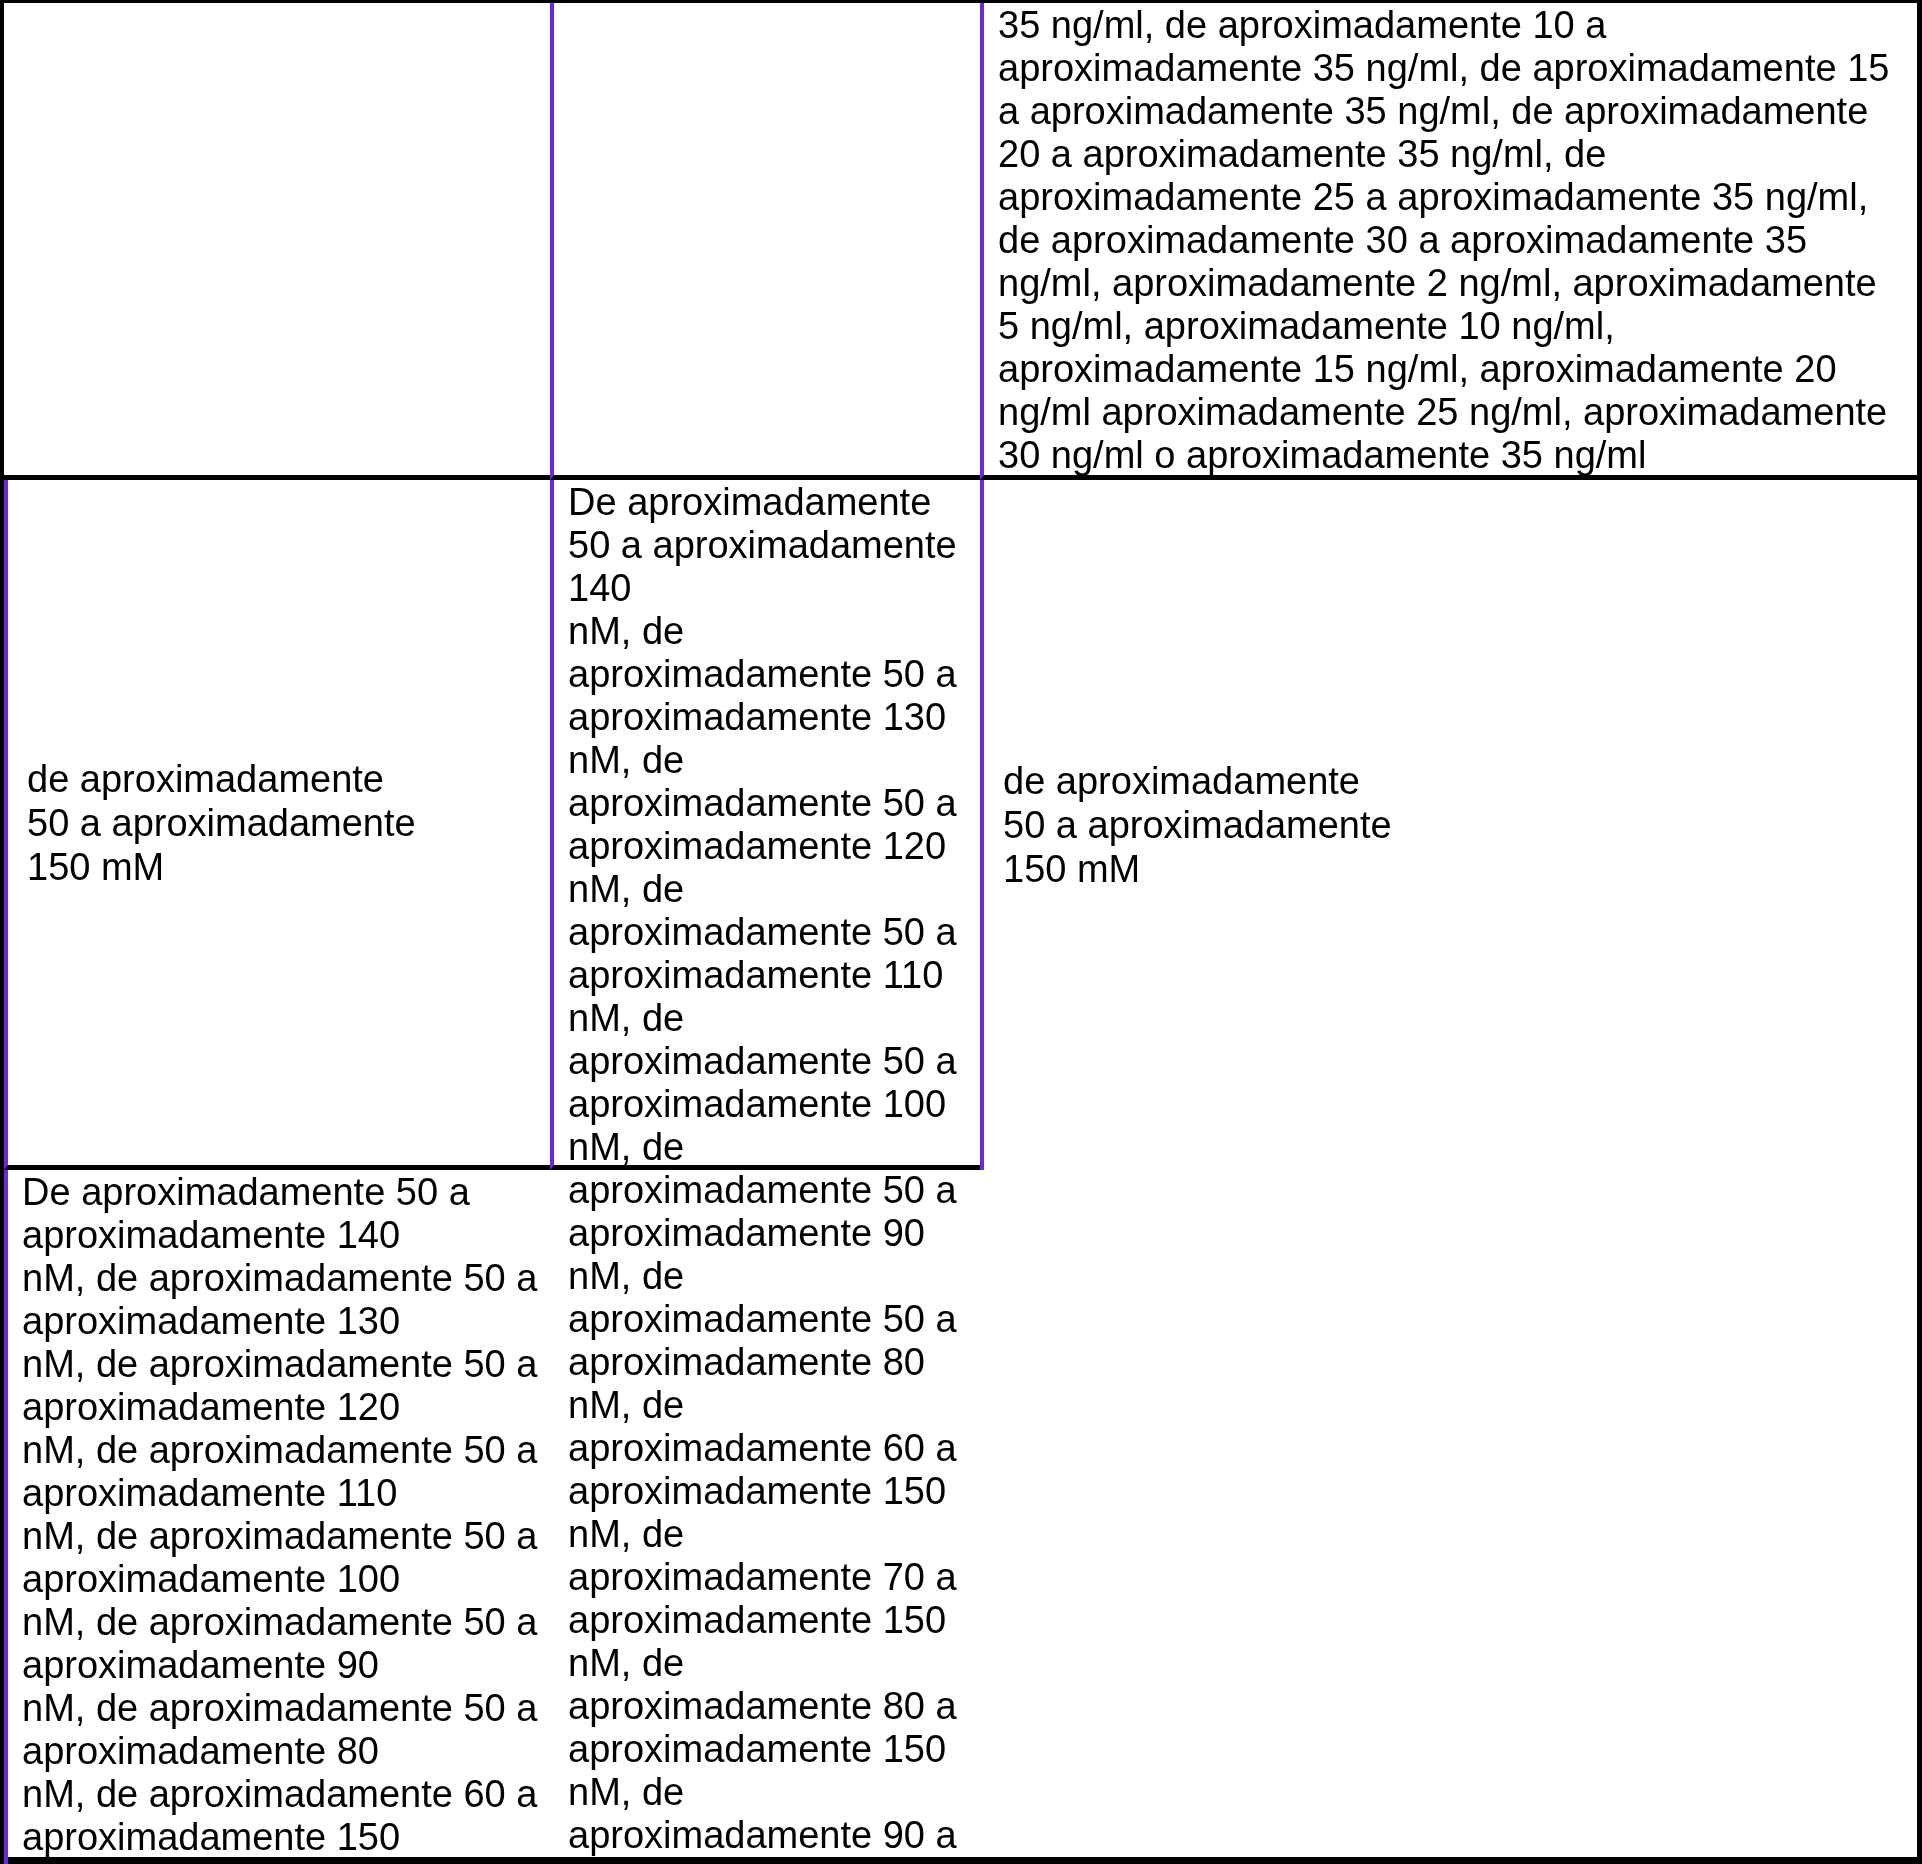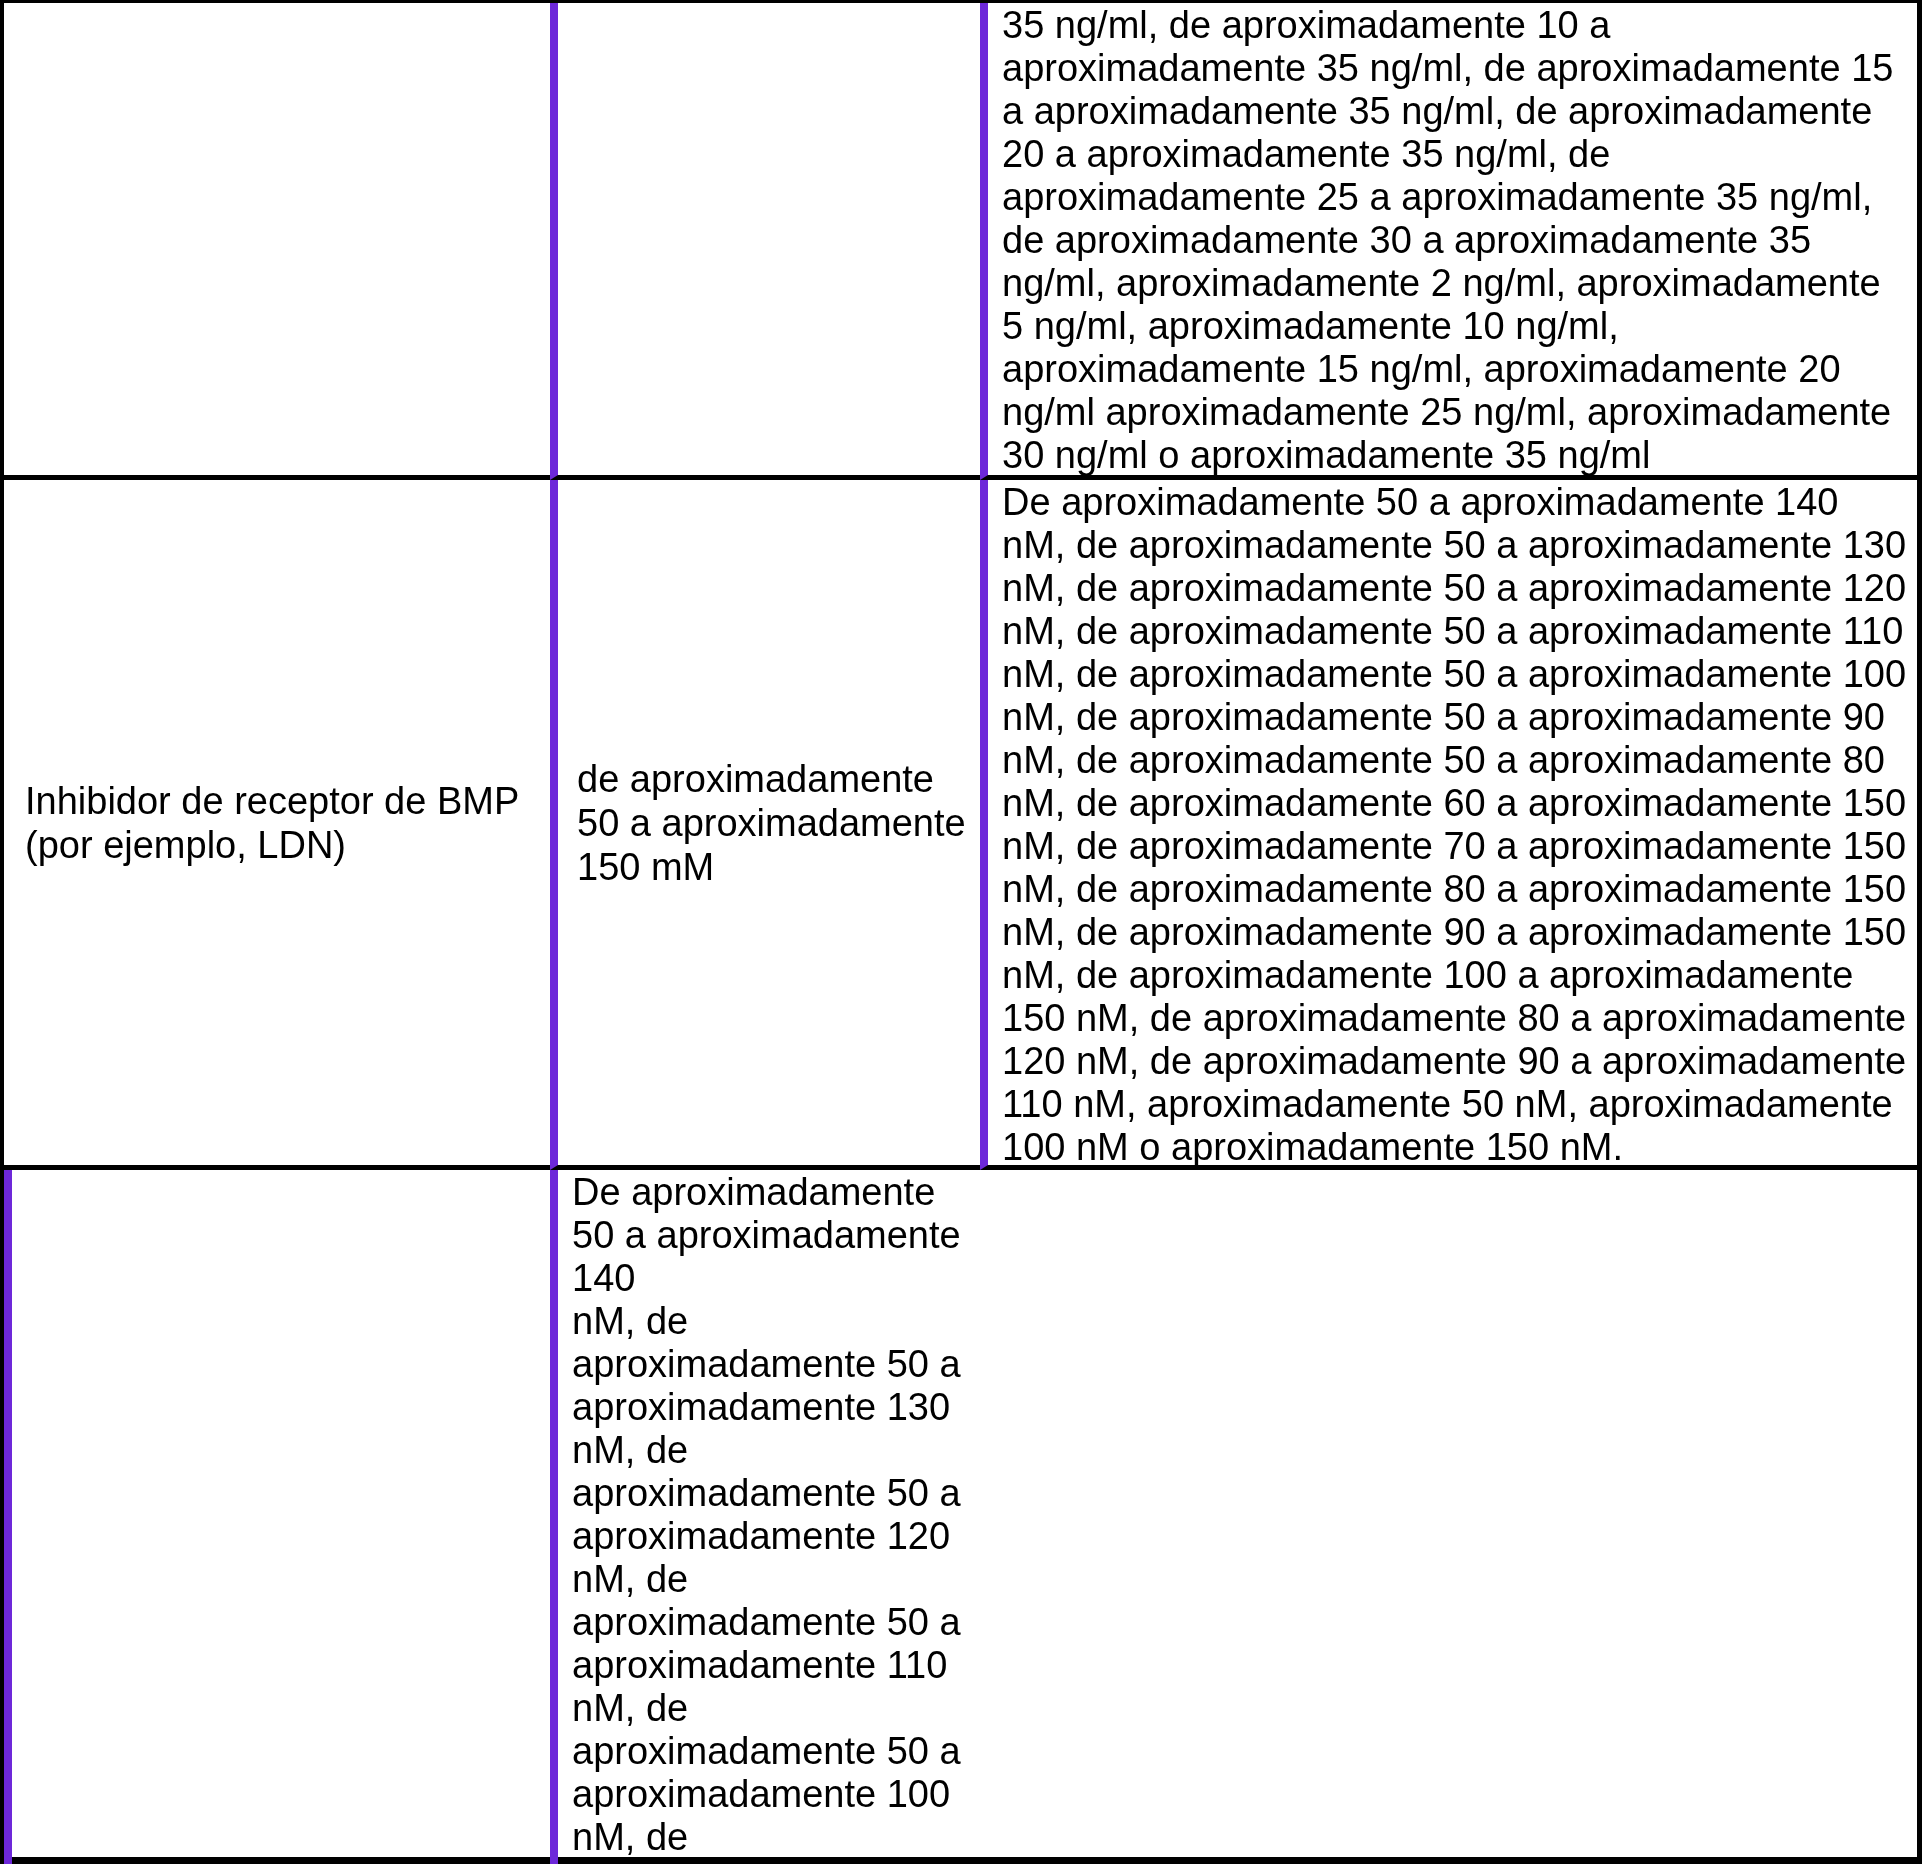--- a/index.html
+++ b/index.html
@@ -30,21 +30,21 @@
     grid-template-columns: 546px 430px 1fr;
     grid-template-rows: 477px 690px 1fr;
     background: #ffffff;
   }
   .cell {
     box-sizing: border-box;
     font-size: 38px;
     color: #000000;
   }
   .c2, .c3 {
-    border-left: 8px solid #6d28d9;
+    border-left: 4px solid #6d28d9;
   }
   .r1, .r2 {
     border-bottom: 5px solid #000;
   }
   .c1, .c2 {
     display: flex;
     flex-direction: column;
     justify-content: center;
     line-height: 44px;
   }
@@ -75,24 +75,20 @@
 a aproximadamente 35 ng/ml, de aproximadamente
 20 a aproximadamente 35 ng/ml, de
 aproximadamente 25 a aproximadamente 35 ng/ml,
 de aproximadamente 30 a aproximadamente 35
 ng/ml, aproximadamente 2 ng/ml, aproximadamente
 5 ng/ml, aproximadamente 10 ng/ml,
 aproximadamente 15 ng/ml, aproximadamente 20
 ng/ml aproximadamente 25 ng/ml, aproximadamente
 30 ng/ml o aproximadamente 35 ng/ml</div>
 
-    <div class="cell c1 r2">
-      <span class="txt">Inhibidor de receptor de BMP
-(por ejemplo, LDN)</span>
-    </div>
     <div class="cell c2 r2">
       <span class="txt">de aproximadamente
 50 a aproximadamente
 150 mM</span>
     </div>
     <div class="cell c3 r2">De aproximadamente 50 a aproximadamente 140
 nM, de aproximadamente 50 a aproximadamente 130
 nM, de aproximadamente 50 a aproximadamente 120
 nM, de aproximadamente 50 a aproximadamente 110
 nM, de aproximadamente 50 a aproximadamente 100

